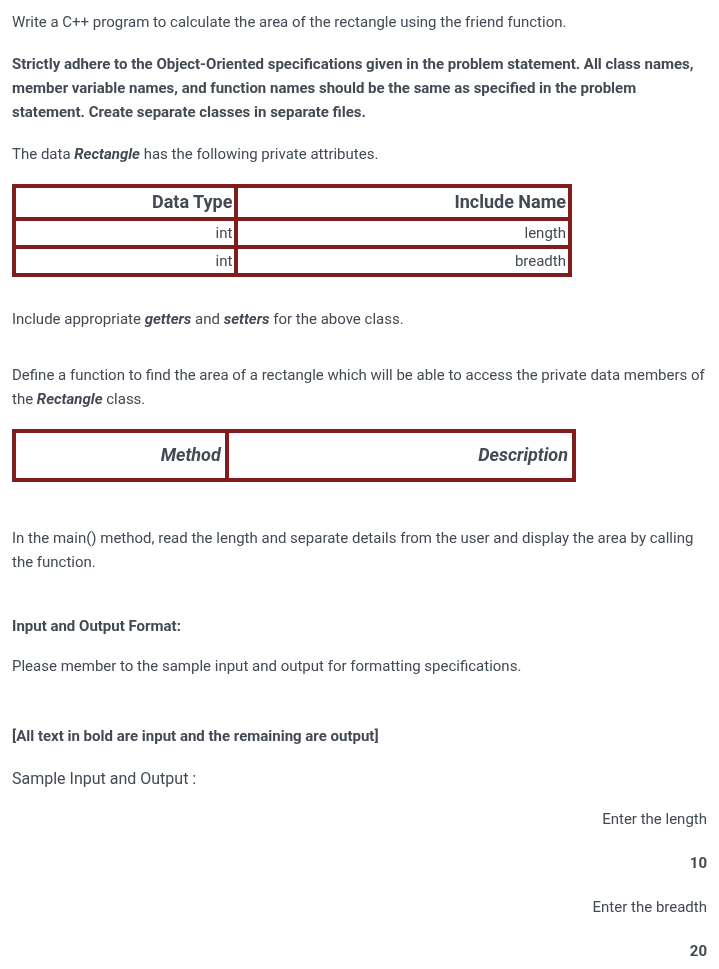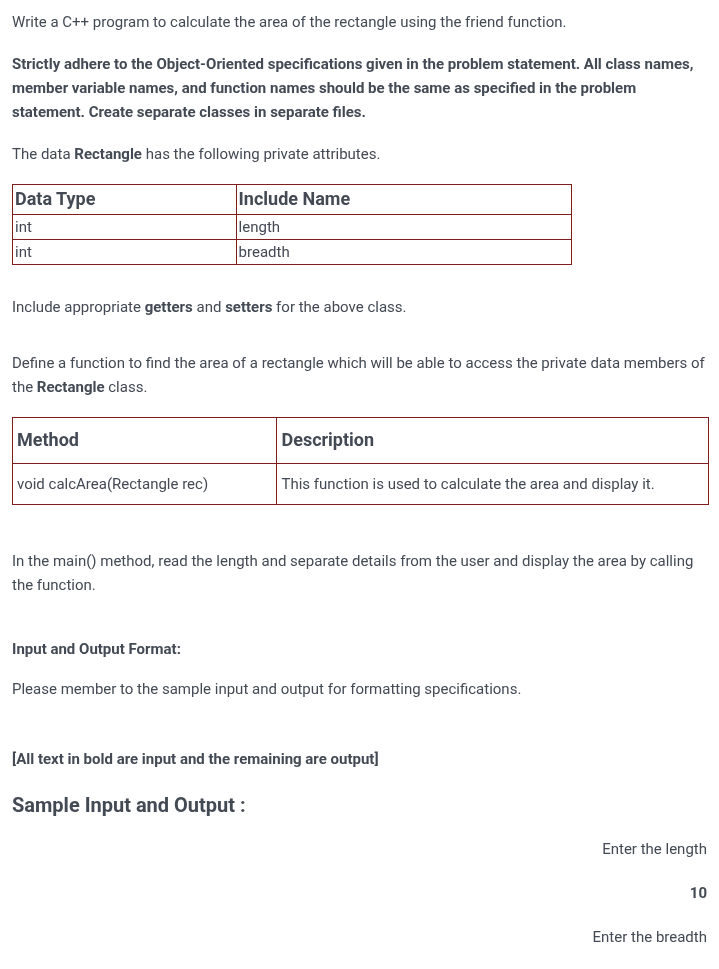--- a/index.html
+++ b/index.html
@@ -17,34 +17,36 @@
       width: 719px;
     }
     p {
       margin-bottom: 18px;
     }
     .bold {
       font-weight: 700;
     }
     .inline-bold {
       font-weight: 700;
+      font-style: italic;
     }
     table {
       border-collapse: collapse;
       margin-bottom: 30px;
     }
     table.attr-table {
       width: 560px;
     }
     table.method-table {
-      width: 697px;
+      width: 564px;
+      font-style: italic;
     }
     th, td {
-      border: 1px solid #7f1d1d;
-      text-align: left;
+      border: 4px solid #7f1d1d;
+      text-align: right;
       vertical-align: top;
       padding: 1px 4px;
       font-weight: 400;
       font-size: 15px;
     }
     th {
       font-weight: 700;
       font-size: 18px;
     }
     table.method-table th, table.method-table td {
@@ -61,22 +63,22 @@
     table.method-table td:first-child {
       width: 38%;
     }
     h3.section-heading {
       font-size: 15px;
       font-weight: 700;
       margin-bottom: 16px;
       margin-top: 8px;
     }
     h3.sample-heading {
-      font-size: 20px;
-      font-weight: 700;
+      font-size: 16px;
+      font-weight: 400;
       margin-bottom: 16px;
     }
     .spacer {
       height: 14px;
     }
     .sample-line {
       margin-bottom: 20px;
       text-align: right;
     }
   </style>
@@ -117,24 +119,20 @@
 <p>
   <span>Define a function to find the area of a rectangle which will be able to access the private data members of the </span><span class="inline-bold">Rectangle</span><span> class.</span>
 </p>
 
 <table class="method-table">
   <tbody>
       <tr>
     <th>Method</th>
     <th>Description</th>
   </tr>
-  <tr>
-    <td>void calcArea(Rectangle rec)</td>
-    <td>This function is used to calculate the area and display it.</td>
-  </tr>
 </tbody>
   </table>
 
 <div class="spacer"></div>
 
 <p>In the main() method, read the length and separate details from the user and display the area by calling the function.</p>
 
 <div class="spacer"></div>
 
 <h3 class="section-heading">Input and Output Format:</h3>

